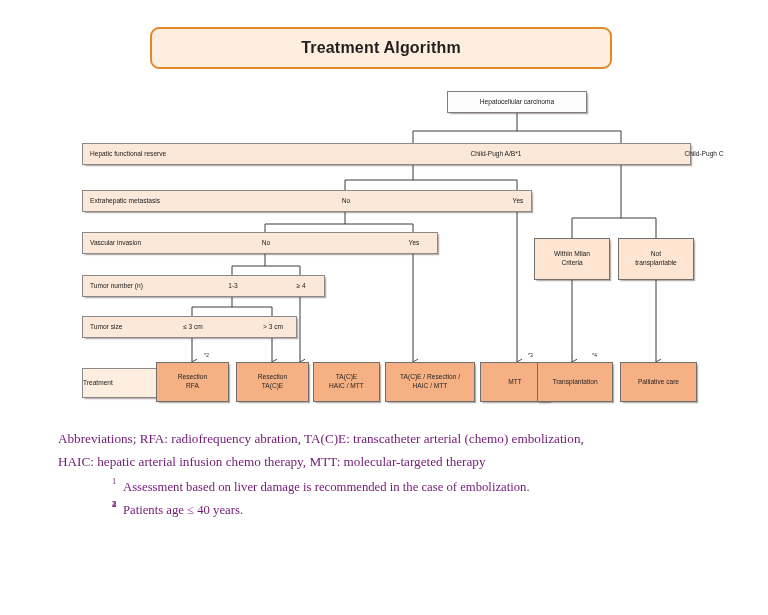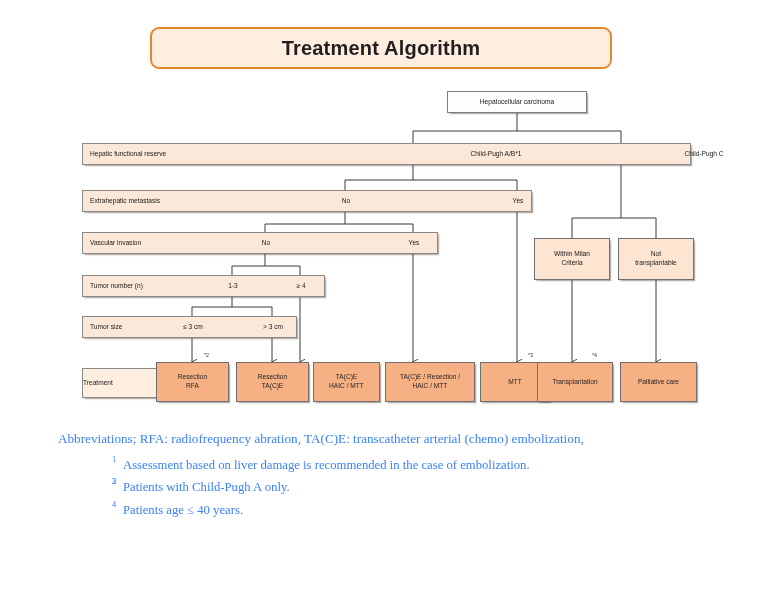--- a/index.html
+++ b/index.html
@@ -24,21 +24,21 @@
     width: 458px;
     height: 38px;
     background: #fdeee0;
     border: 2px solid #e3872a;
     border-radius: 9px;
     display: flex;
     align-items: center;
     justify-content: center;
   }
   .title-box span {
-    font-size: 20px;
+    font-size: 16px;
     font-weight: 600;
     letter-spacing: .2px;
     color: #231f20;
   }
 
   
   #flow {
     position: absolute;
     left: 0;
     top: 0;
@@ -106,21 +106,21 @@
     color: #333;
   }
 
   
   .notes {
     position: absolute;
     left: 0;
     top: 428px;
     width: 768px;
     font-family: "Liberation Serif", serif;
-    color: #3b82f6;
+    color: #701a75;
   }
   .abbrev {
     margin-left: 58px;
     font-size: 13.2px;
     line-height: 1.72;
   }
   .fn-list {
     margin: 3px 0 0 0;
     padding: 0;
     list-style: none;
@@ -281,31 +281,31 @@
   <span class="sup" style="left:592px; top:352px;">*4</span>
 
   <div class="node tx" style="left:620px; top:362px; width:77px; height:40px;">
     <span>Palliative care</span>
   </div>
 
 </div>
 
 <div class="notes">
   <div class="abbrev">Abbreviations; RFA: radiofrequency abration, TA(C)E: transcatheter arterial (chemo) embolization,</div>
+  <div class="abbrev">HAIC: hepatic arterial infusion chemo therapy,    MTT: molecular-targeted therapy</div>
 
   <ul class="fn-list">
     <li>
       <span class="num">1</span>
       <span>Assessment based on liver damage is recommended in the case of embolization.</span>
     </li>
     <li>
       <span class="num">2</span>
     </li>
     <li>
       <span class="num">3</span>
-      <span>Patients with Child-Pugh A only.</span>
     </li>
     <li>
       <span class="num">4</span>
       <span>Patients age ≤ 40 years.</span>
     </li>
   </ul>
 </div>
 
 </body></html>

